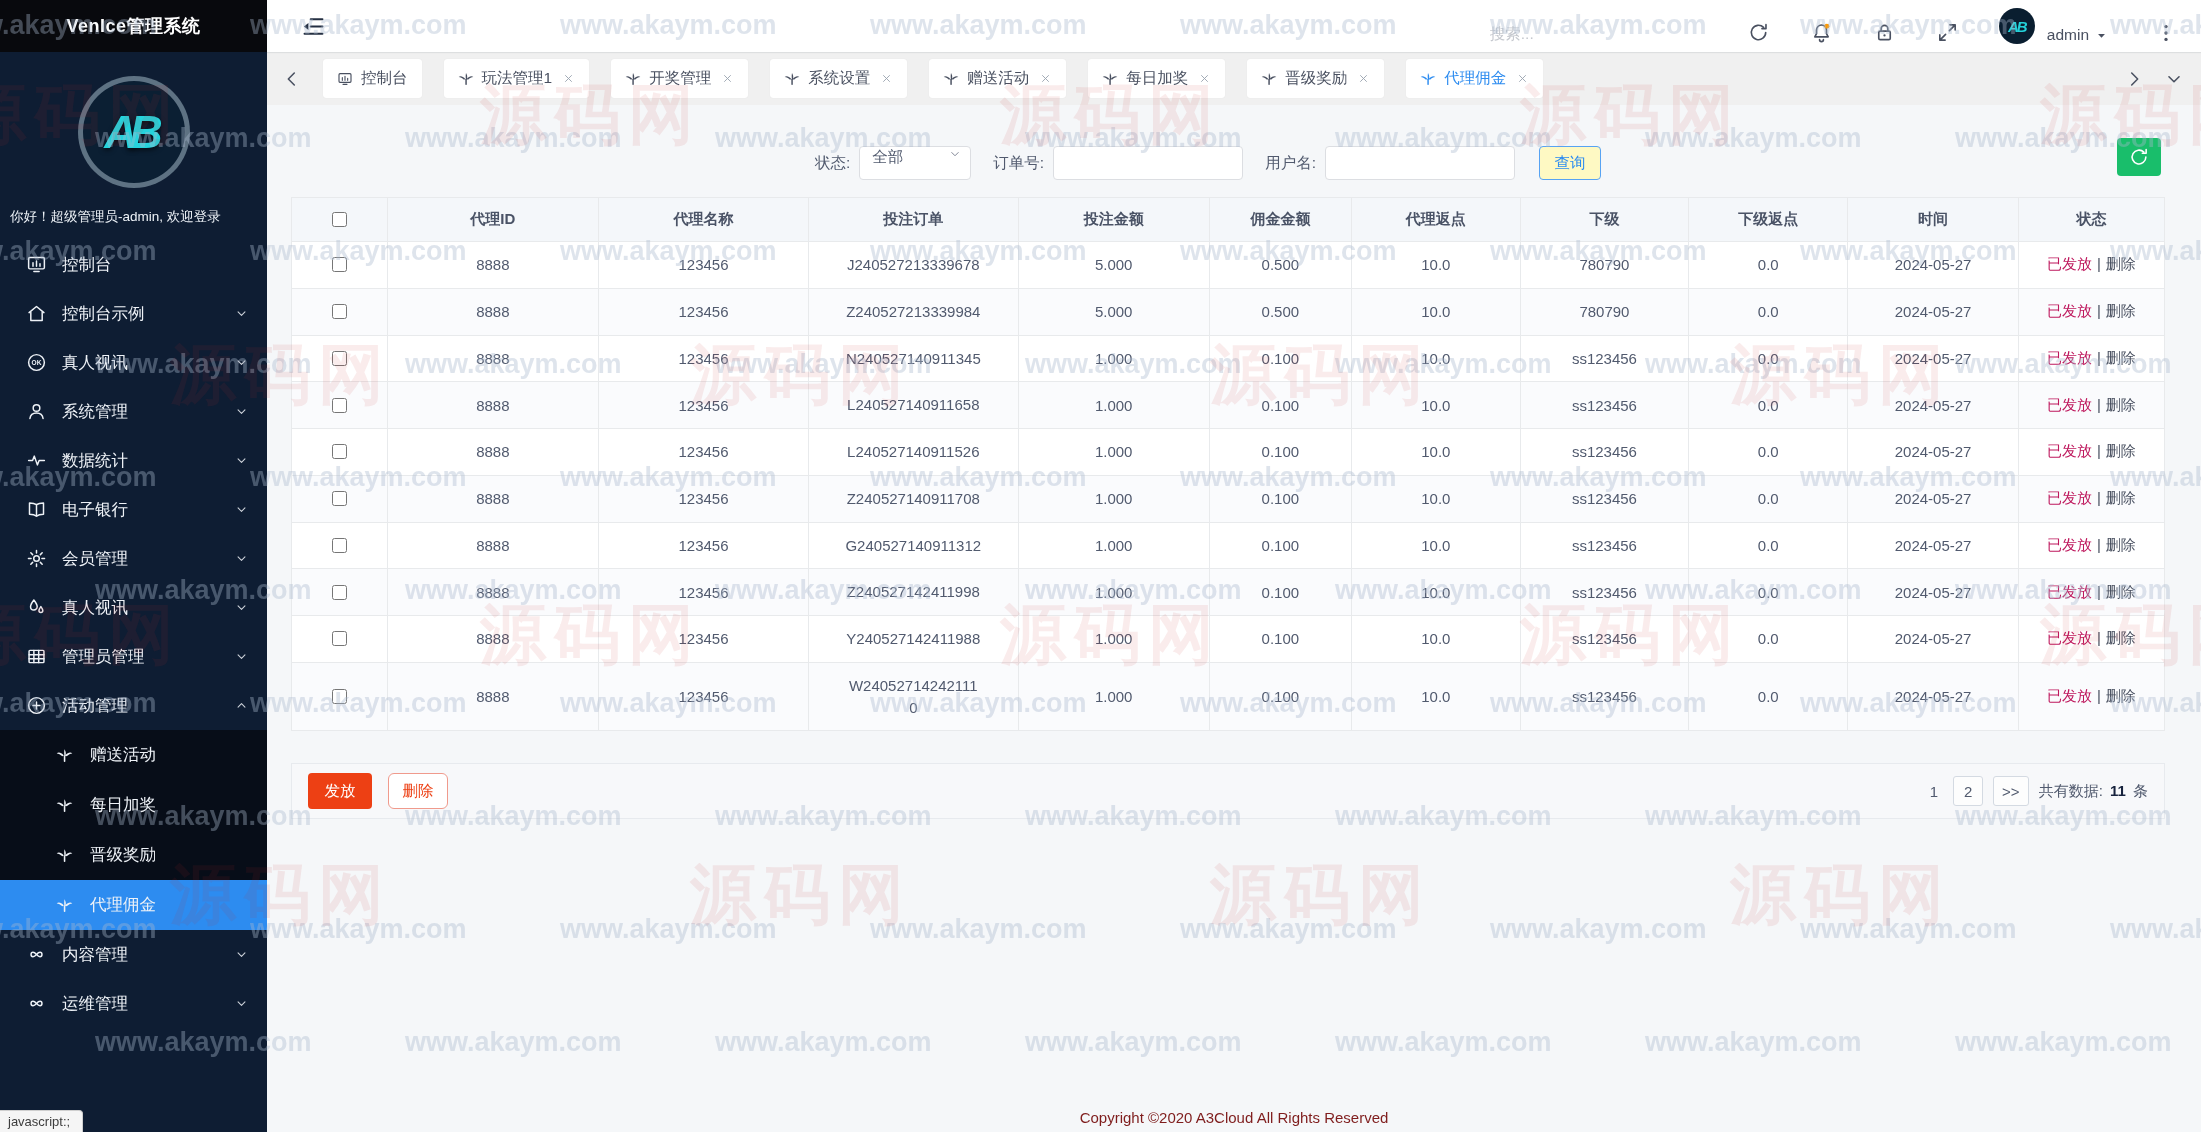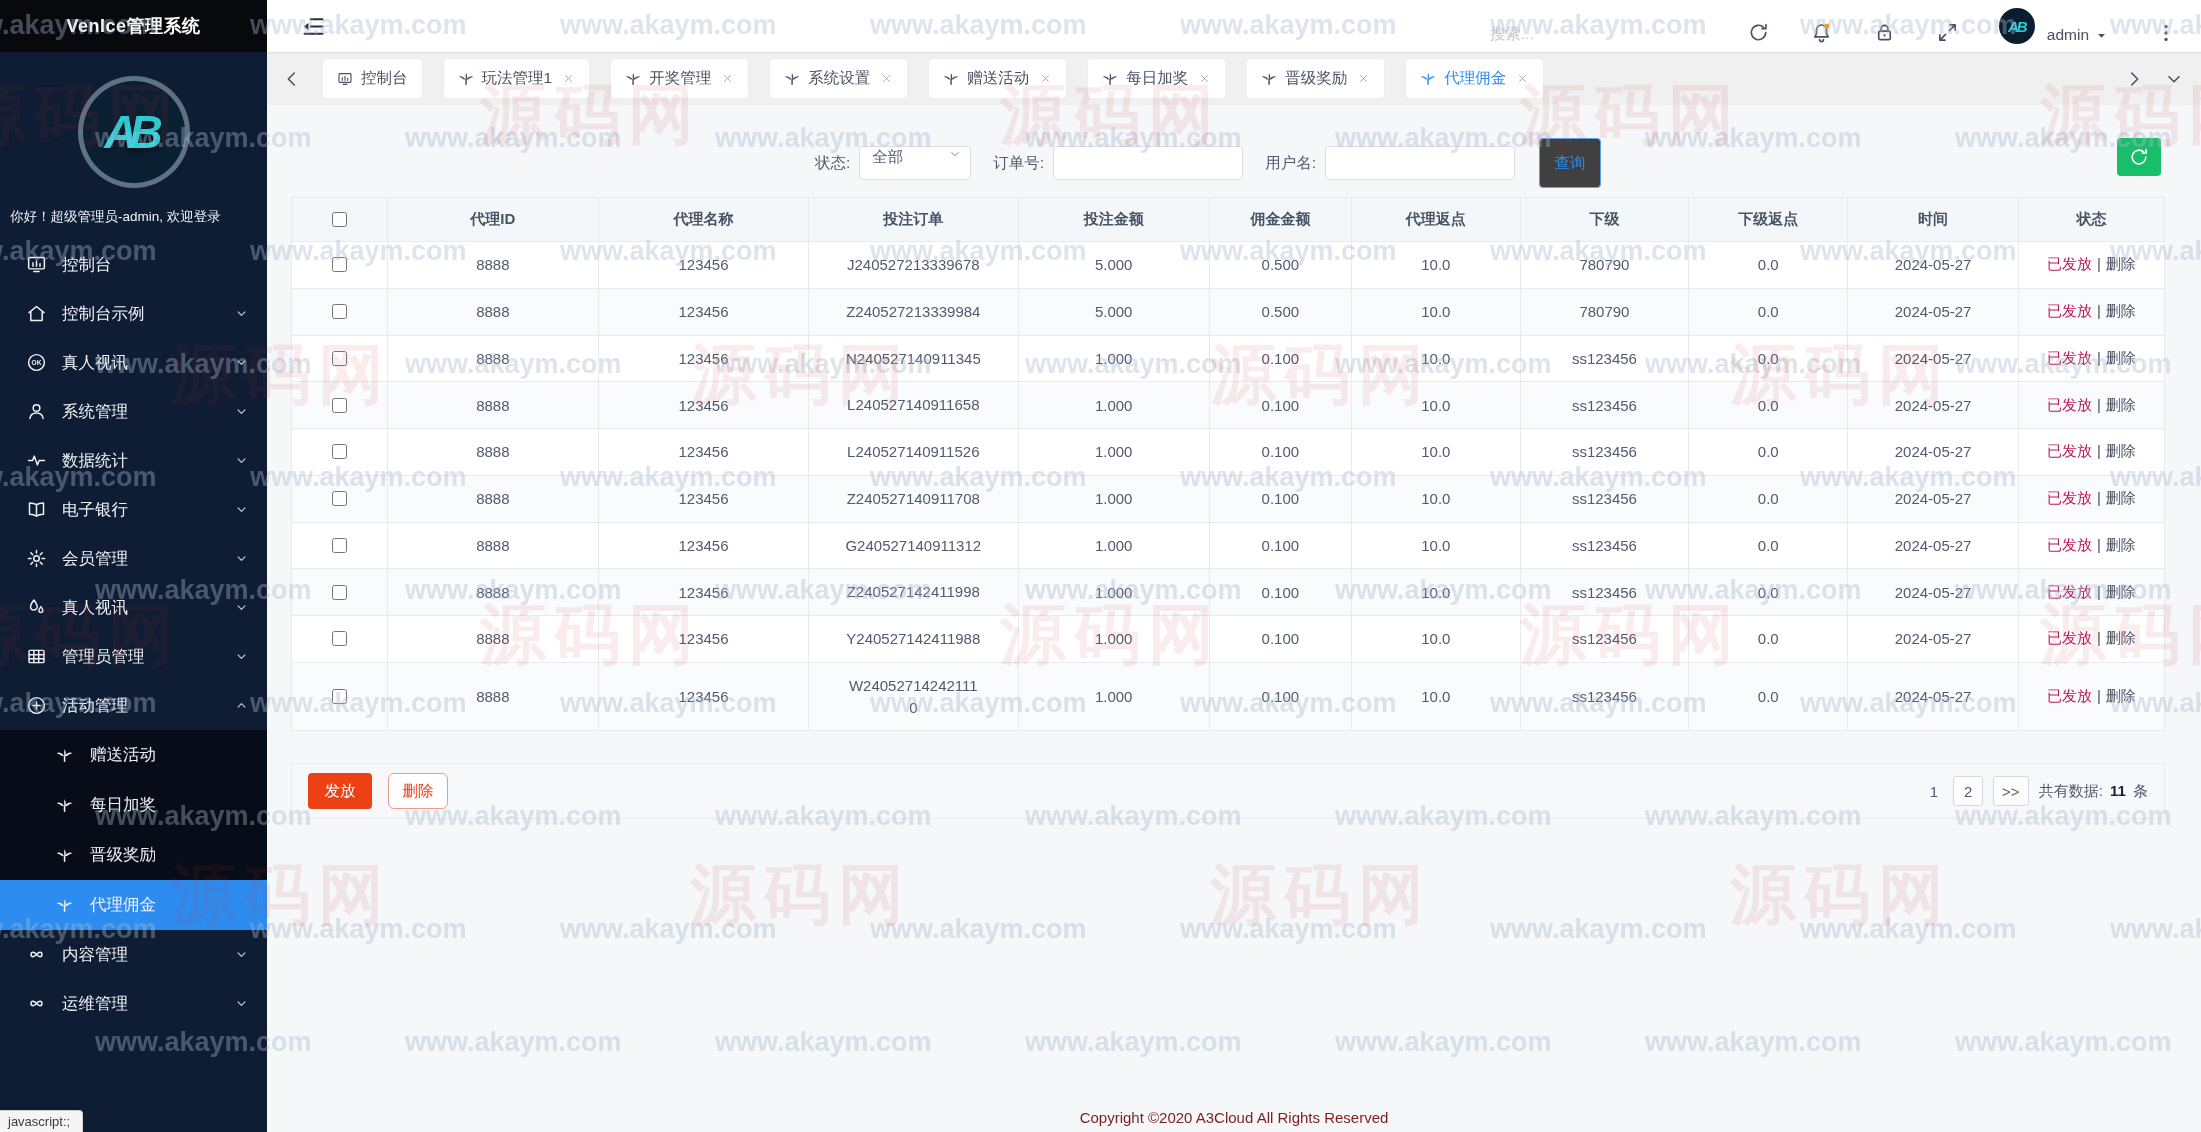--- a/index.html
+++ b/index.html
@@ -59,21 +59,21 @@
   .filter-row{display:flex;align-items:center;height:36px;font-size:15.5px;position:relative}
   .filter-group{display:flex;align-items:center;margin-left:524px}
   .f-label{margin-right:9px}
   .ml22{margin-left:22px}
   .select{width:112px;height:34px;background:#fff;border:1px solid #dcdee2;border-radius:4px;
           display:flex;align-items:flex-start;padding:0 8px 0 12px;cursor:pointer;box-sizing:border-box}
   .sel-chev{margin-left:auto;width:14px;height:14px;color:#808695}
   .f-input{width:190px;height:34px;border:1px solid #dcdee2;border-radius:4px;padding:0 10px;
            font-size:15px;outline:none;background:#fff;color:#515a6e;box-sizing:border-box;
            font-family:inherit}
-  .query-btn{margin-left:24px;width:62px;height:50px;background:#404040;border:1px solid #57a3f3;
+  .query-btn{margin-left:24px;width:62px;height:34px;background:#fef9c3;border:1px solid #57a3f3;
              color:#2d8cf0;font-size:15.5px;border-radius:4px;cursor:pointer;font-family:inherit}
   .refresh-btn{position:absolute;right:4px;top:-7px;width:44px;height:38px;background:#19be6b;
                border:none;border-radius:4px;color:#fff;display:flex;align-items:center;
                justify-content:center;cursor:pointer}
   .refresh-btn .ri{width:22px;height:22px}
 
   
   .data-table{width:100%;margin-top:16px;border-collapse:collapse;background:#fff;font-size:15px;
               table-layout:fixed}
   .data-table th,.data-table td{border:1px solid #e8eaec;text-align:center;vertical-align:middle}

